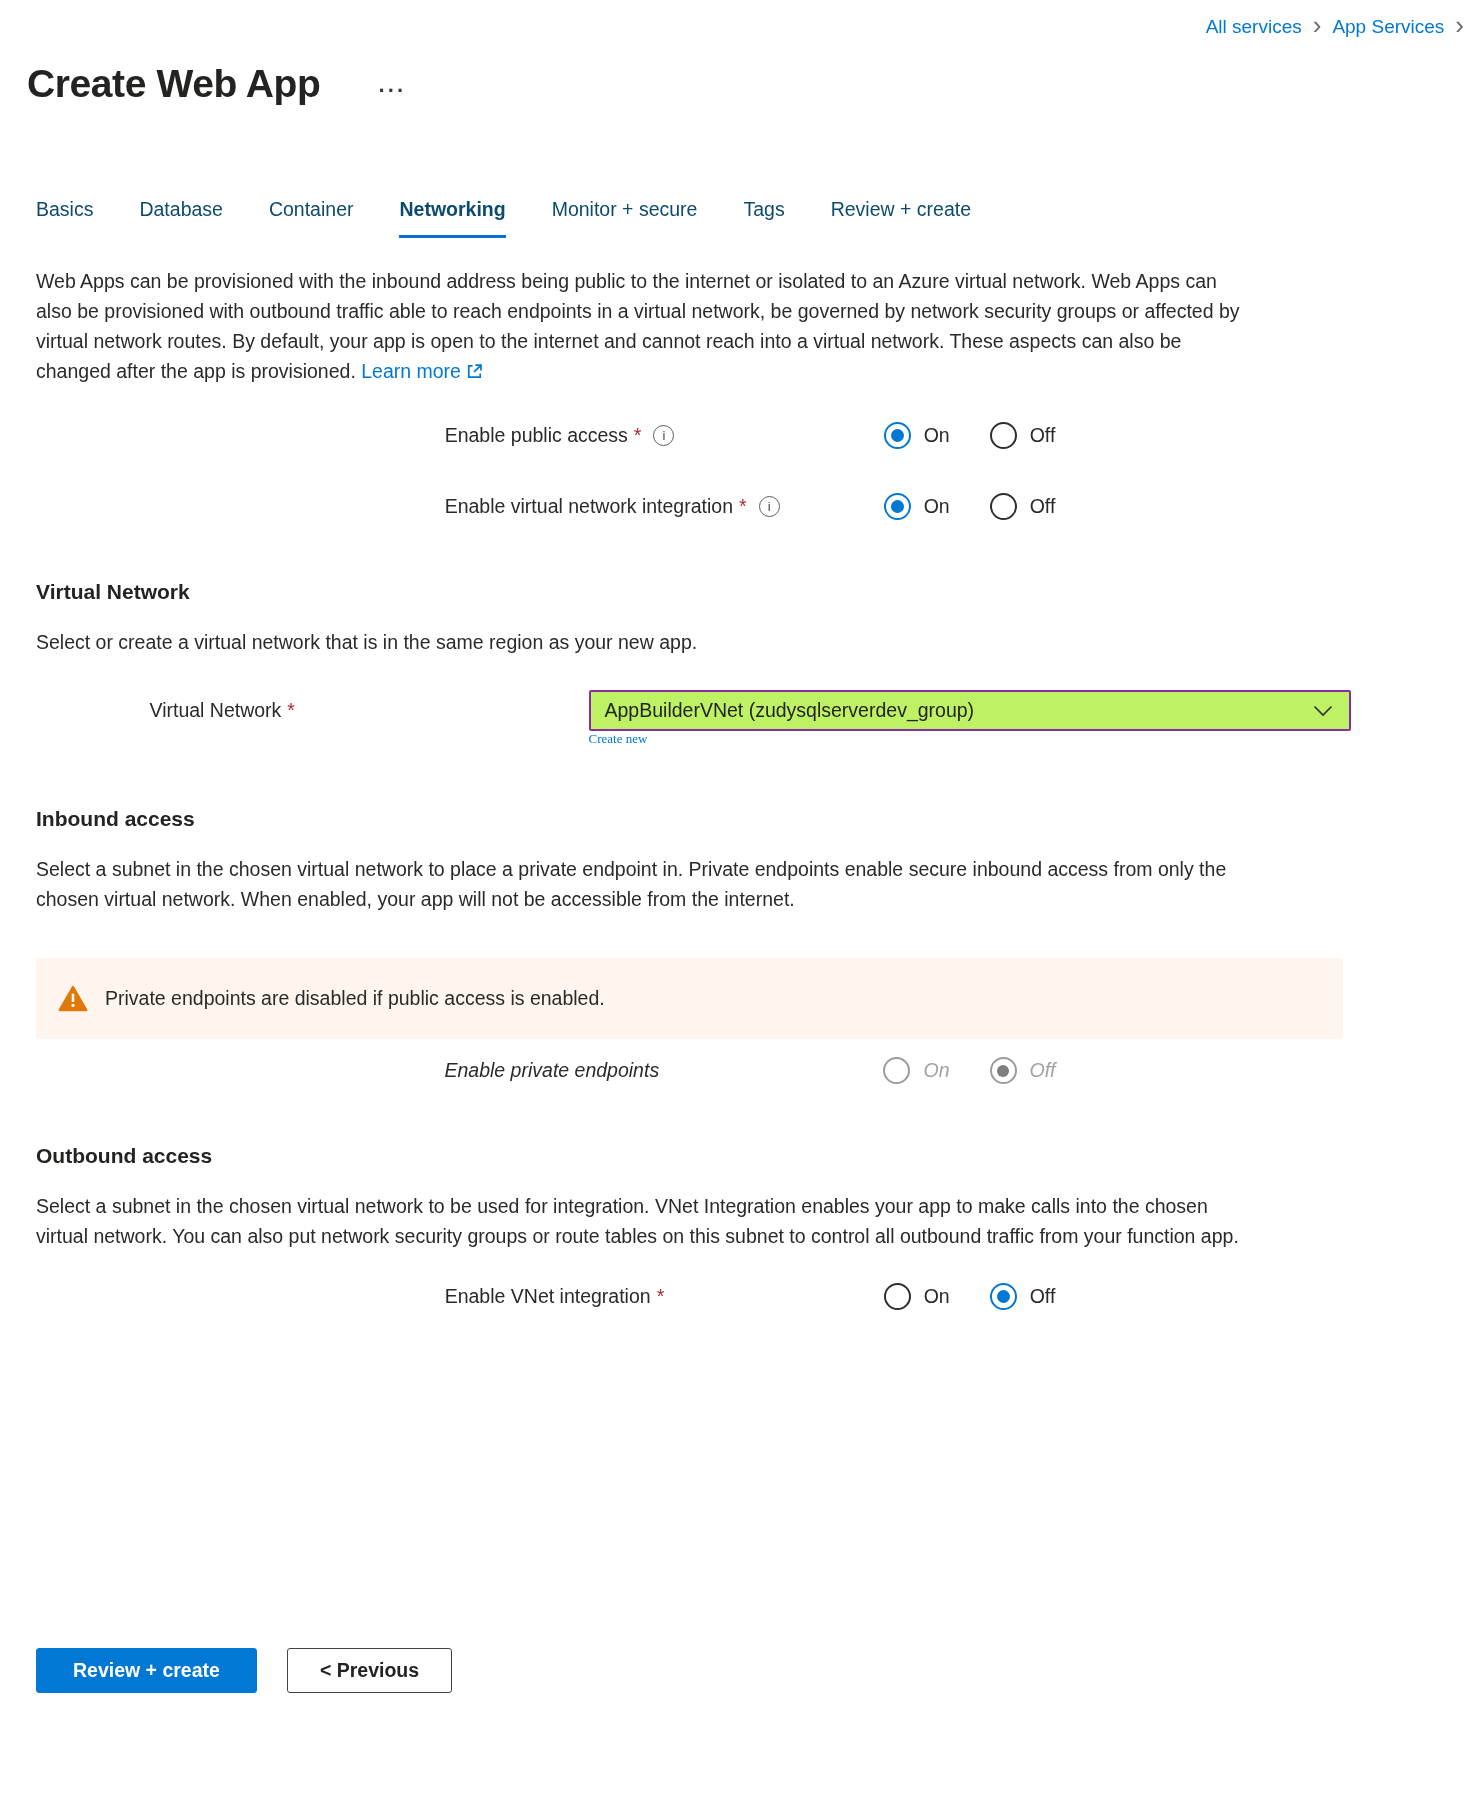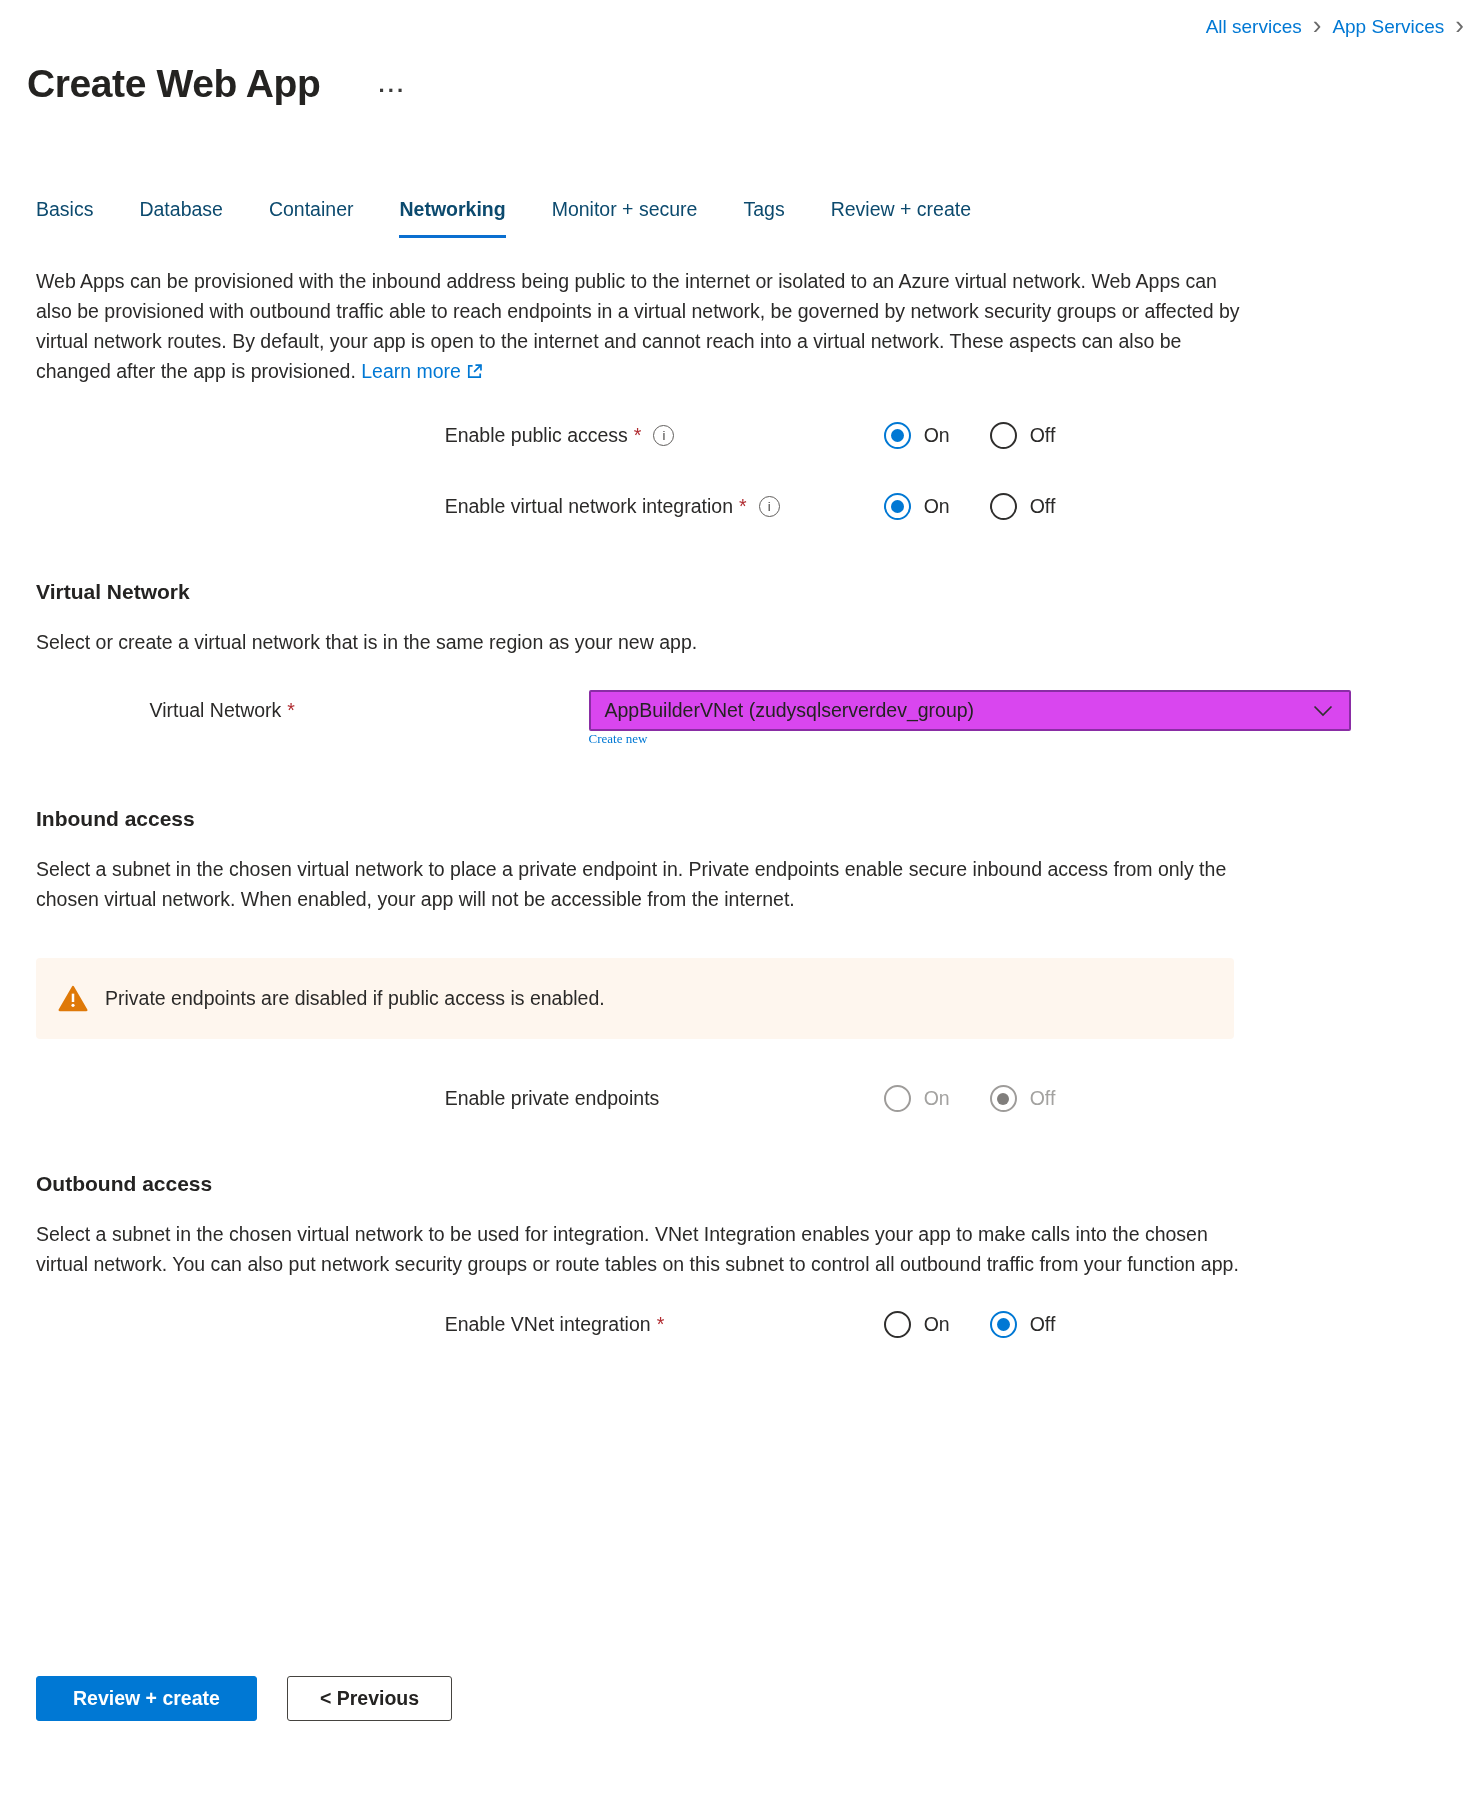--- a/index.html
+++ b/index.html
@@ -37,21 +37,21 @@
   .tab.selected{font-weight:700;border-bottom:3px solid var(--tab-underline);}
 
   
   .intro{margin:28px 36px 0 36px;max-width:1206px;font-size:19.5px;line-height:30px;color:#2b2a29;}
   .ext-icon{vertical-align:-3px;margin-left:4px;}
 
   
   .form-row{display:flex;align-items:center;margin-left:36px;justify-content:center;}
   .row-public{margin-top:36px;}
   .row-vnet-int{margin-top:44px;}
-  .row-private-endpoints{margin-top:46px;}
+  .row-private-endpoints{margin-top:18px;font-style:italic;}
   .row-vnet-out{margin-top:32px;}
   .form-label-col{width:439px;flex-shrink:0;display:flex;align-items:center;font-size:19.5px;color:#2b2a29;}
   .required{color:var(--required-red);margin-left:6px;font-size:19.5px;}
   .info-icon{width:21px;height:21px;border:1.5px solid #605e5c;border-radius:50%;display:inline-flex;
     align-items:center;justify-content:center;font-size:13px;color:#454442;margin-left:12px;flex-shrink:0;cursor:pointer;}
 
   
   .radio-group{display:flex;align-items:center;font-size:19.5px;color:#2b2a29;}
   .radio{width:27px;height:27px;border:2px solid #2f2e2d;border-radius:50%;display:inline-flex;
     align-items:center;justify-content:center;background:#fff;flex-shrink:0;cursor:pointer;}
@@ -65,25 +65,25 @@
 
   
   .section-heading{margin:60px 0 0 36px;font-size:21px;font-weight:700;color:#242322;}
   .section-desc{margin:23px 36px 0 36px;max-width:1206px;font-size:19.5px;line-height:30px;color:#2b2a29;}
 
   
   .row-vn-field{margin-top:33px;align-items:flex-start;}
   .row-vn-field .form-label-col{height:41px;}
   .control-col{display:flex;flex-direction:column;}
   .dropdown{width:762px;height:41px;border:2px solid var(--dropdown-border-purple);border-radius:2px;
-    display:flex;align-items:center;justify-content:space-between;padding:0 16px 0 14px;font-size:19.5px;color:#242322;cursor:pointer;background:#d946ef;}
+    display:flex;align-items:center;justify-content:space-between;padding:0 16px 0 14px;font-size:19.5px;color:#242322;cursor:pointer;background:#bef264;}
   .create-new{font-size:13px;font-family:Liberation Serif, serif;}
 
   
-  .warning-box{margin:44px 0 0 36px;width:1198px;background:var(--warning-bg);border-radius:4px;
+  .warning-box{margin:44px 0 0 36px;width:1307px;background:var(--warning-bg);border-radius:4px;
     padding:27px 22px;display:flex;align-items:center;gap:17px;font-size:19.5px;color:#2b2a29;}
 
   
   .footer{margin:338px 0 0 36px;display:flex;align-items:center;gap:30px;}
   .btn{height:45px;font-size:19.5px;font-weight:700;border-radius:3px;display:inline-flex;align-items:center;cursor:pointer;font-family:"Liberation Sans", sans-serif;}
   .btn-primary{background:var(--accent-blue);border:1px solid var(--accent-blue);color:#fff;padding:0 36px;}
   .btn-outline{background:#fff;border:1.5px solid #45433f;color:#242322;padding:12px 32px;}
 </style>
 </head>
 <body>

